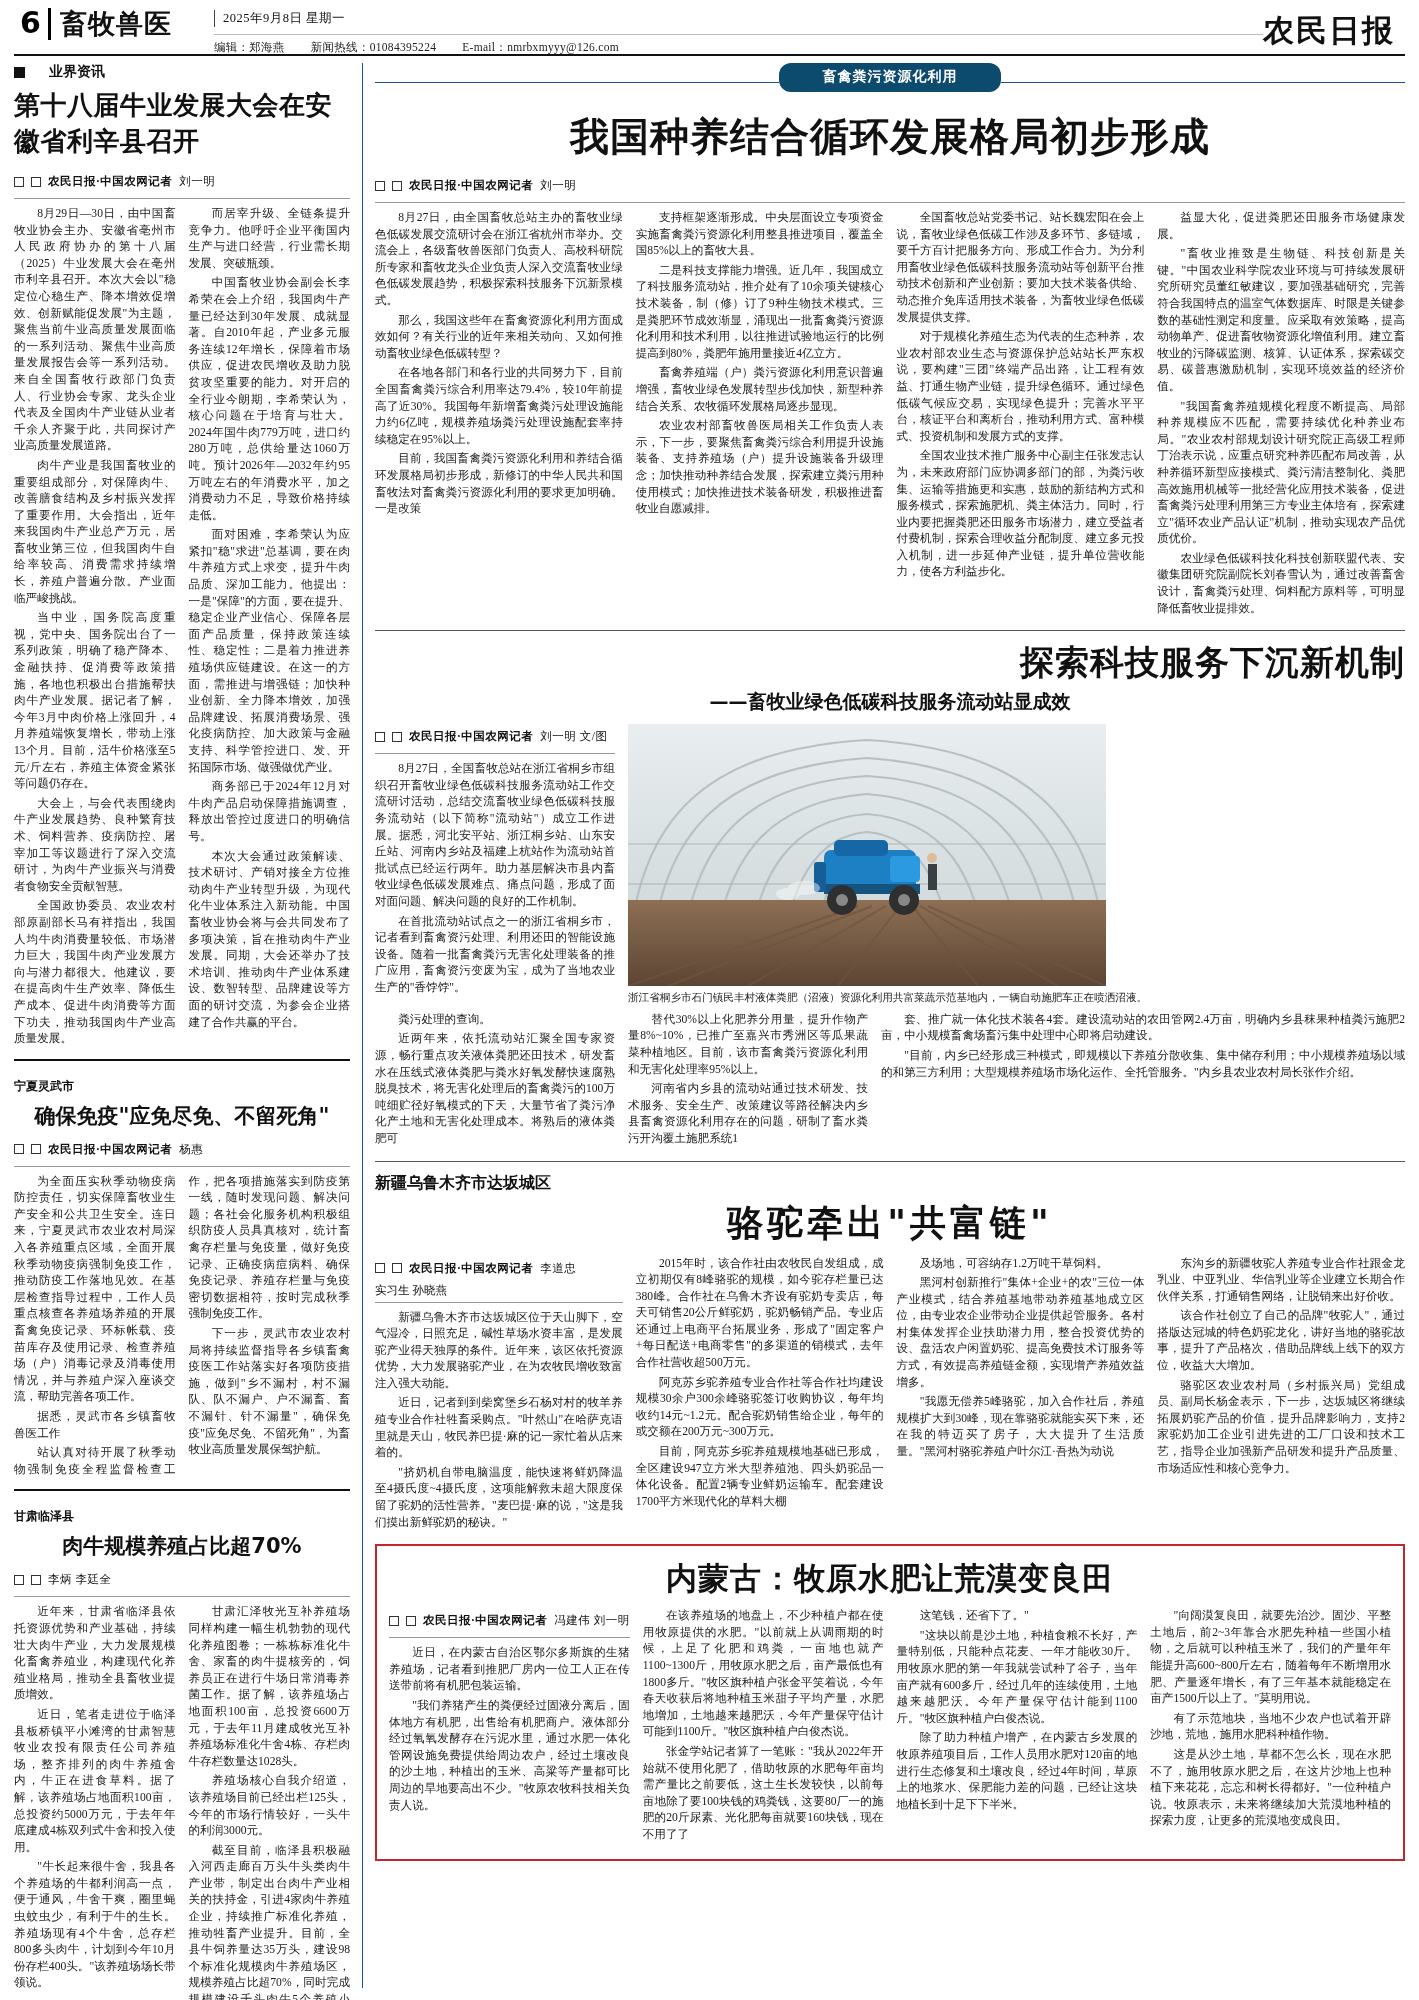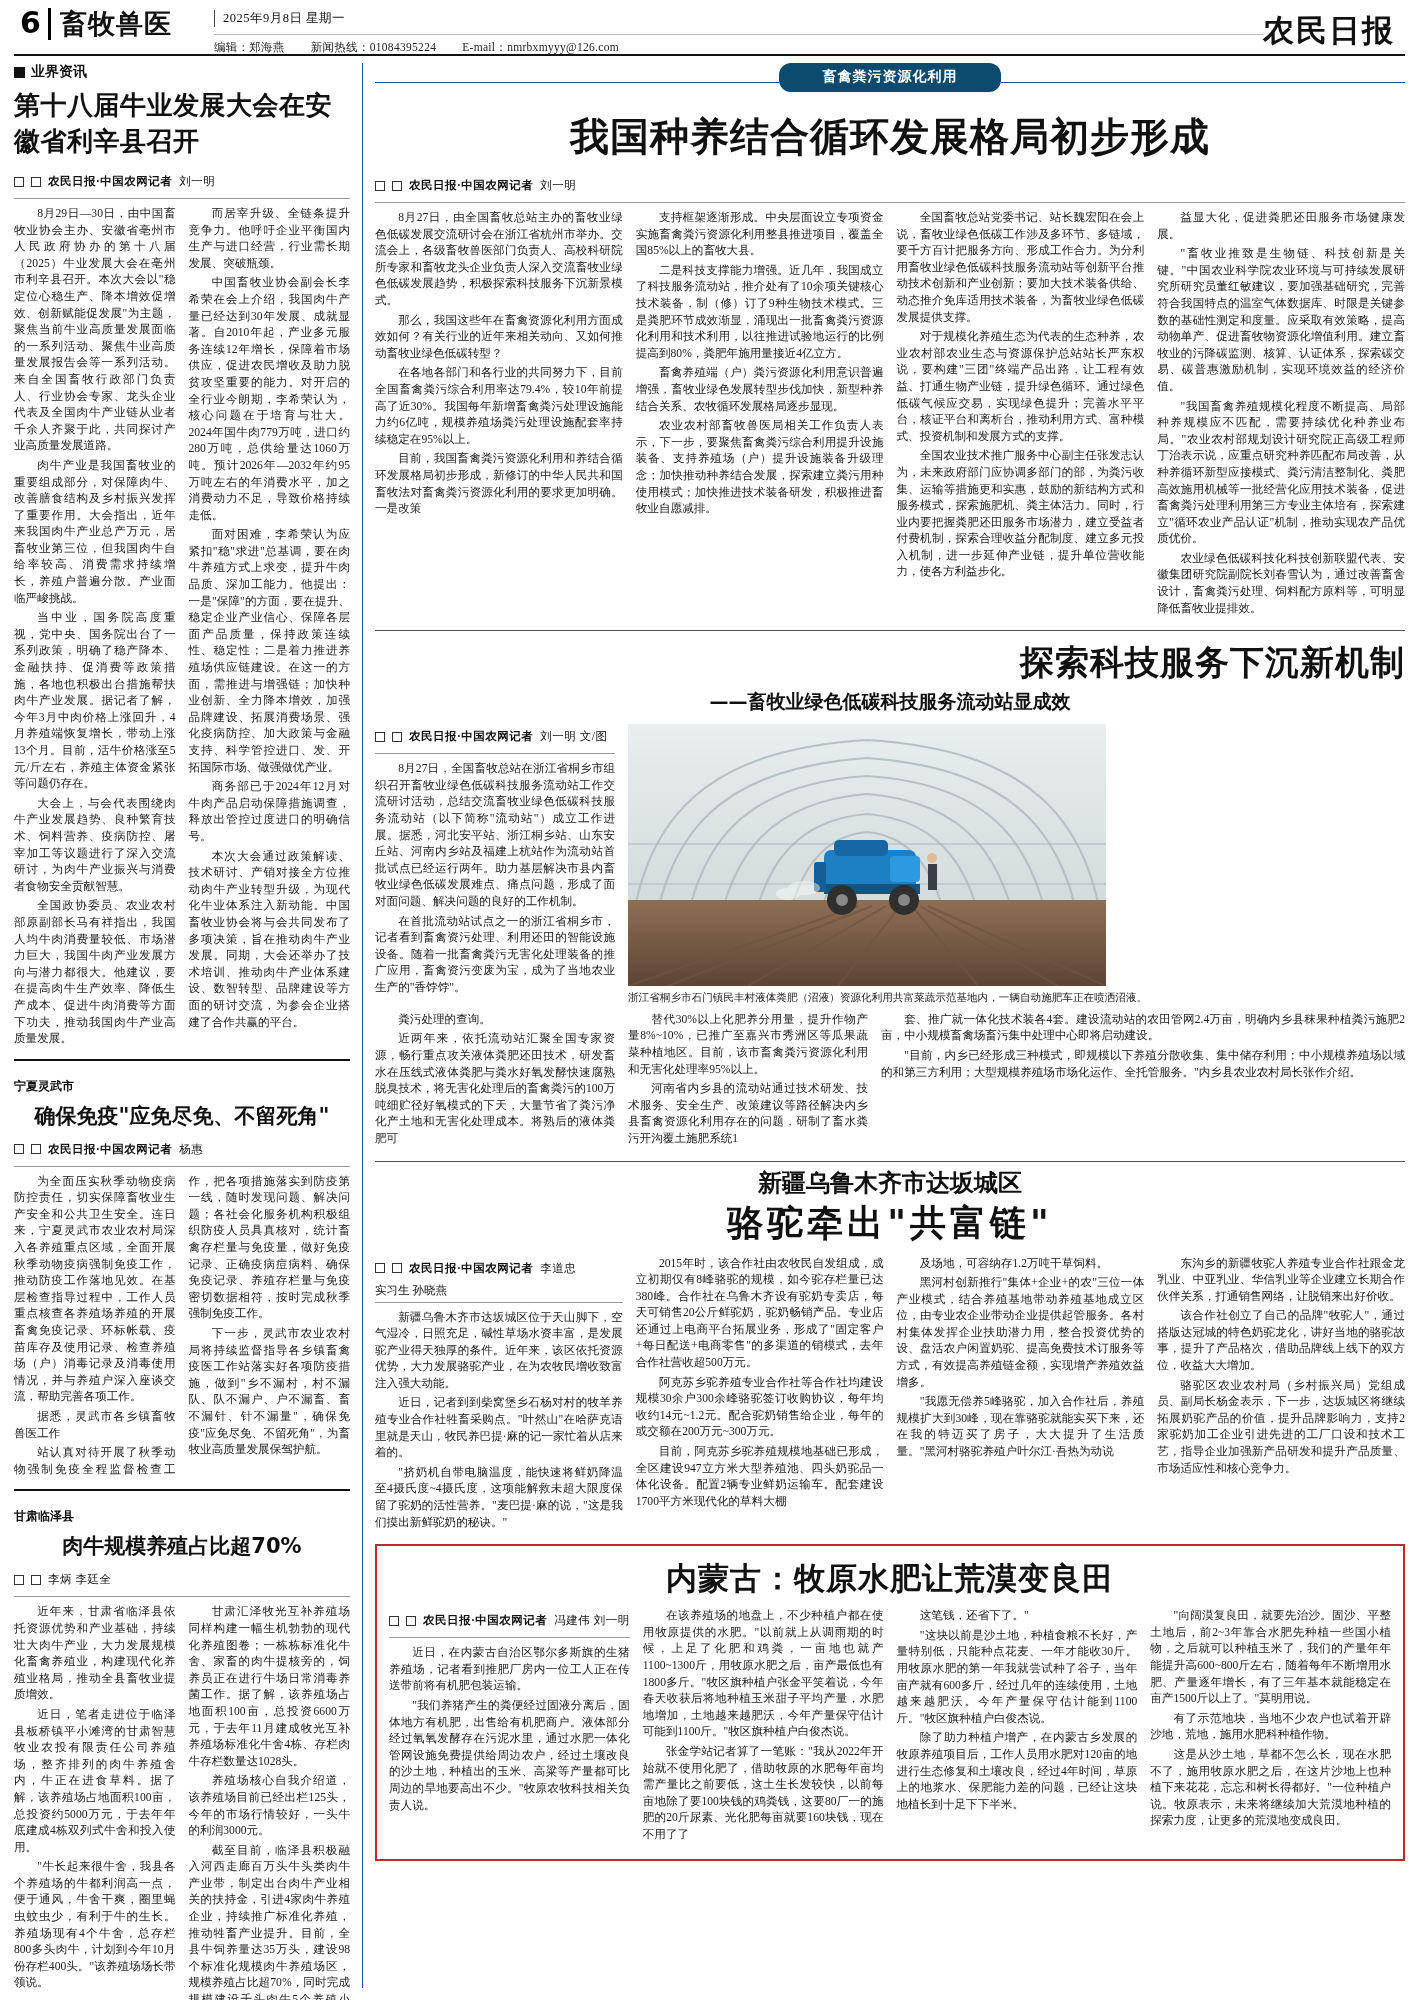--- a/index.html
+++ b/index.html
@@ -49,21 +49,21 @@
     align-self: flex-start; padding-top: 2px; padding-right: 4px;
   }
 
   
   .body-wrap { display: flex; margin-top: 7px; height: 1925px; }
   .col-left { width: 348px; padding-right: 12px; }
   .col-right { flex: 1; padding-left: 12px; border-left: 1.5px solid #1a4f9c; position: relative; }
 
   
   .kicker {
-    display: flex; align-items: center; gap: 6px;
+    display: flex; align-items: center; gap: 24px;
     font-family: "DejaVu Sans", sans-serif; font-weight: bold;
     font-size: 14px; margin-bottom: 6px;
   }
   .kicker .sq { width: 11px; height: 11px; background: #111; display: inline-block; }
   .lead-head {
     font-family: "DejaVu Sans", sans-serif; font-weight: bold;
     font-size: 26px; line-height: 36px; letter-spacing: .5px;
     margin: 4px 0 10px 0;
   }
   .byline {
@@ -121,21 +121,21 @@
   }
   .byline-c { justify-content: flex-start; }
 
   .camel-head {
     font-family: "DejaVu Sans", sans-serif; font-weight: bold;
     font-size: 36px; line-height: 50px; text-align: center; letter-spacing: 4px;
     margin: 2px 0 8px 0;
   }
   .region-line {
     font-family: "DejaVu Sans", sans-serif; font-weight: bold;
-    font-size: 24px; line-height: 26px; margin: 4px 0 0 0; text-align: center;
+    font-size: 16px; line-height: 26px; margin: 4px 0 0 0;
   }
 
   .boxed {
     border: 2px solid #c1272d; padding: 10px 12px 12px 12px; margin-top: 10px;
   }
   .boxed-head {
     font-family: "DejaVu Sans", sans-serif; font-weight: bold;
     font-size: 31px; line-height: 44px; text-align: center; letter-spacing: 1px;
     margin: 0 0 8px 0;
   }

